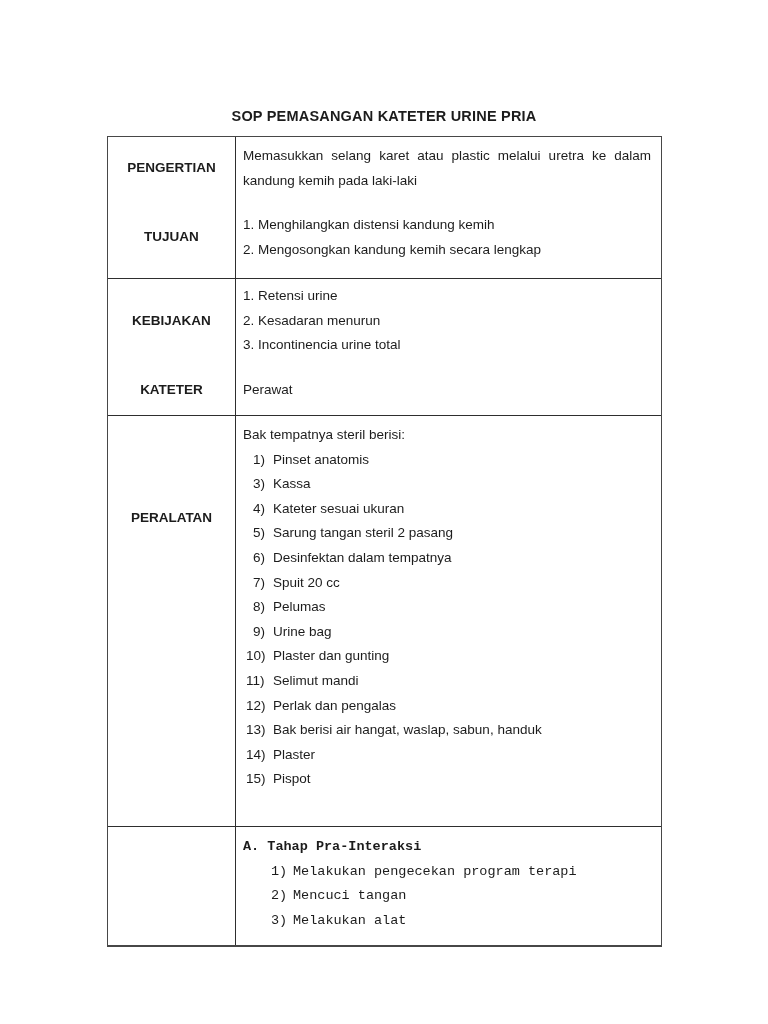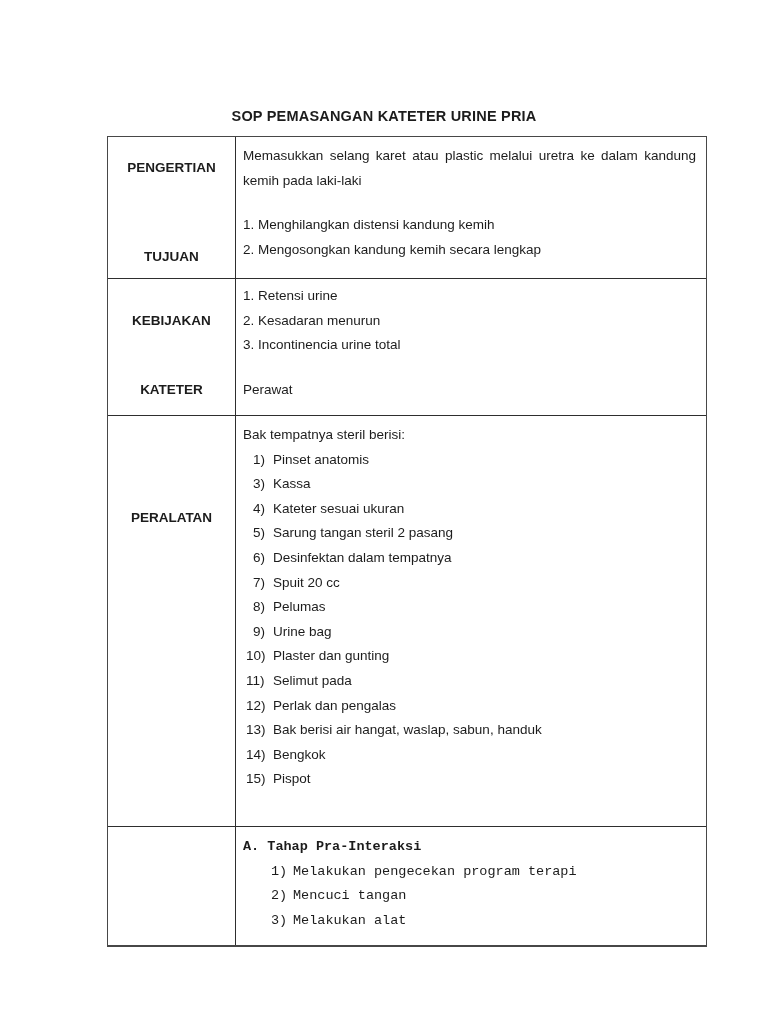--- a/index.html
+++ b/index.html
@@ -24,21 +24,21 @@
     text-align: center;
     font-weight: bold;
     font-size: 14.5px;
     letter-spacing: 0.2px;
     line-height: 24px;
   }
   .sop-table {
     position: absolute;
     left: 107px;
     top: 136px;
-    width: 600px;
+    width: 555px;
     border: 1.5px solid #474747;
     border-bottom-width: 2px;
     background: #ffffff;
   }
   .t-row { display: flex; width: 100%; }
   .t-row + .t-row { border-top: 1px solid #2e2e2e; }
   .label-cell {
     width: 128px;
     min-width: 128px;
     border-right: 1px solid #2e2e2e;
@@ -55,21 +55,21 @@
   .row-2 { height: 137px; }
   .row-3 { height: 411px; }
   .row-4 { height: 119px; }
   .cell-label {
     display: block;
     font-weight: bold;
     font-size: 13.5px;
     line-height: 24.6px;
   }
   .row-1 .cell-label:nth-child(1) { margin-top: 19px; }
-  .row-1 .cell-label:nth-child(2) { margin-top: 64px; }
+  .row-1 .cell-label:nth-child(2) { margin-top: 44px; }
   .row-2 .cell-label:nth-child(1) { margin-top: 30px; }
   .row-2 .cell-label:nth-child(2) { margin-top: 44px; }
   .row-3 .cell-label:nth-child(1) { margin-top: 90px; }
   .row-1 .content-cell { padding-top: 7px; }
   .row-2 .content-cell { padding-top: 5px; }
   .row-3 .content-cell { padding-top: 7px; }
   .row-4 .content-cell { padding-top: 8px; font-family: Liberation Mono, monospace; }
   .justified-par { text-align: justify; }
   .gap-list { margin-top: 20px; }
   .plain-line { margin-top: 20px; }
@@ -169,33 +169,33 @@
 
             <div class="num-line plist-item">
               <span class="marker">9)</span><span>Urine bag</span>
             </div>
 
             <div class="num-line plist-item">
               <span class="marker dd">10)</span><span>Plaster dan gunting</span>
             </div>
 
             <div class="num-line plist-item">
-              <span class="marker dd">11)</span><span>Selimut pada</span>
+              <span class="marker dd">11)</span><span>Selimut mandi</span>
             </div>
 
             <div class="num-line plist-item">
               <span class="marker dd">12)</span><span>Perlak dan pengalas</span>
             </div>
 
             <div class="num-line plist-item">
               <span class="marker dd">13)</span><span>Bak berisi air hangat, waslap, sabun, handuk</span>
             </div>
 
             <div class="num-line plist-item">
-              <span class="marker dd">14)</span><span>Bengkok</span>
+              <span class="marker dd">14)</span><span>Plaster</span>
             </div>
 
             <div class="num-line plist-item">
               <span class="marker dd">15)</span><span>Pispot</span>
             </div>
           </div>
       </div>
     </div>
 
     <div class="t-row row-4">

